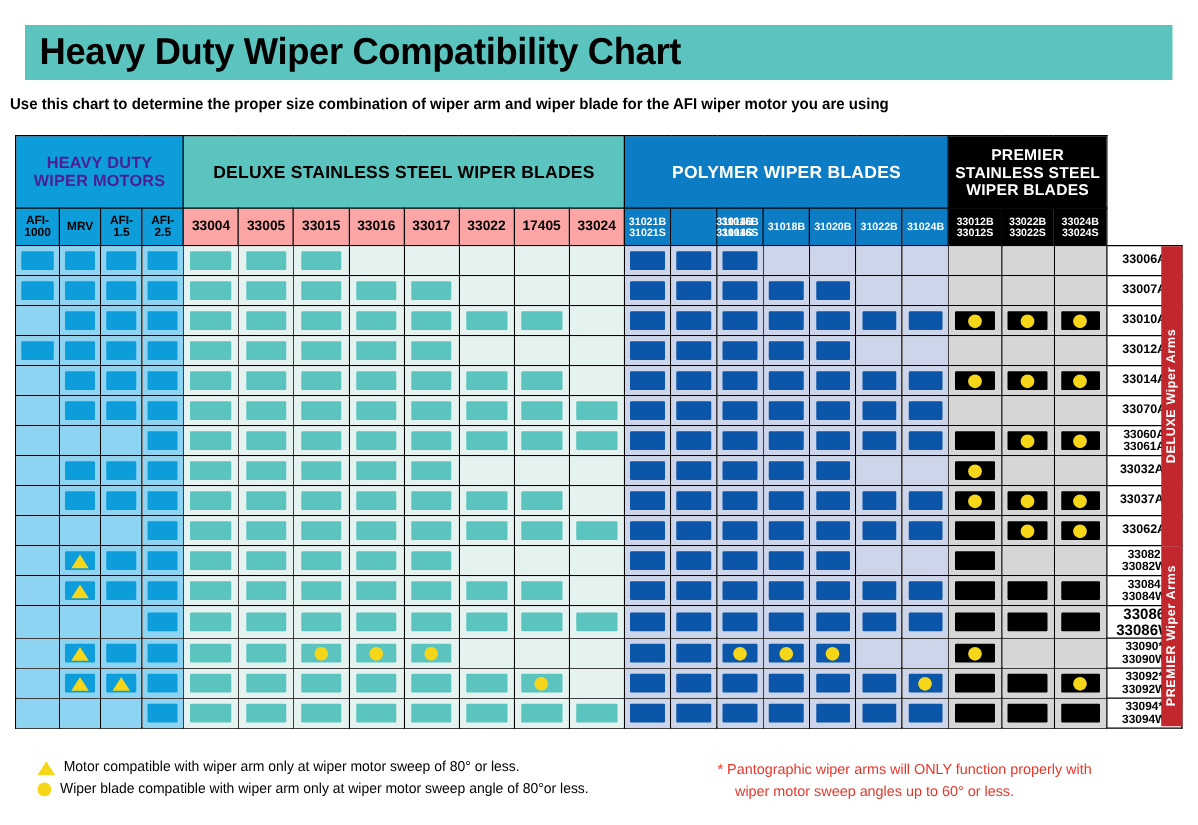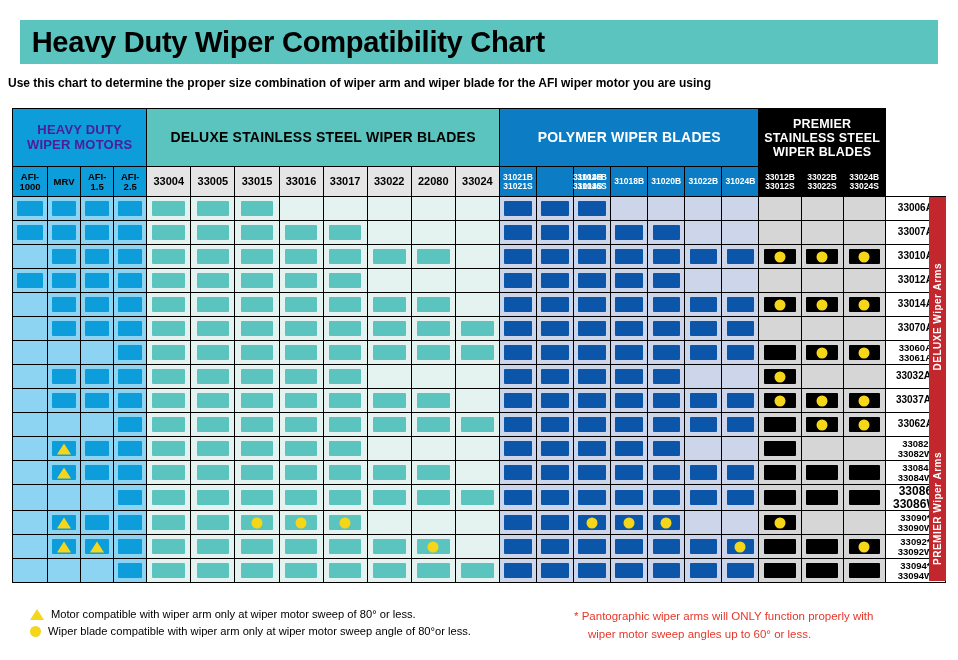--- a/index.html
+++ b/index.html
@@ -40,21 +40,21 @@
     line-height:1.12; letter-spacing:0.2px;
   }
   .grp-motors { background:#0d9ddb; color:#4c1d95; font-size:13px; }
   .grp-deluxe { background:#5bc4bf; color:#000; font-size:14px; }
   .grp-poly   { background:#0c7dc4; color:#ffffff; font-size:14px; }
   .grp-prem   { background:#000000; color:#ffffff; font-size:12.5px; }
 
   
   .sub { text-align:center; font-weight:bold; vertical-align:middle; line-height:1.05; }
   .sub-motor { background:#0d9ddb; color:#000; font-size:9.5px; }
-  .sub-deluxe{ background:#e5e5e5; color:#000; font-size:11px; }
+  .sub-deluxe{ background:#fca5a5; color:#000; font-size:11px; }
   .sub-poly  { background:#0c7dc4; color:#fff; font-size:8.5px; }
   .sub-prem  { background:#000;    color:#fff; font-size:8.5px; }
   .sub-blank { background:#ffffff; border:none !important; }
 
   
   td.cell { height:24px; position:relative; vertical-align:middle; text-align:center; }
   td.c-motor  { background:#8dd4f2; }
   td.c-deluxe { background:#e4f2f0; }
   td.c-poly   { background:#ccd5ea; }
   td.c-prem   { background:#d6d6d6; }
@@ -163,21 +163,21 @@
             <th class="sub sub-motor" style="height: 30px;"><span>AFI-</span><br><span>1000</span></th>
             <th class="sub sub-motor" style="height: 30px;">MRV</th>
             <th class="sub sub-motor" style="height: 30px;"><span>AFI-</span><br><span>1.5</span></th>
             <th class="sub sub-motor" style="height: 30px;"><span>AFI-</span><br><span>2.5</span></th>
             <th class="sub sub-deluxe" style="height: 30px;">33004</th>
             <th class="sub sub-deluxe" style="height: 30px;">33005</th>
             <th class="sub sub-deluxe" style="height: 30px;">33015</th>
             <th class="sub sub-deluxe" style="height: 30px;">33016</th>
             <th class="sub sub-deluxe" style="height: 30px;">33017</th>
             <th class="sub sub-deluxe" style="height: 19px;">33022</th>
-            <th class="sub sub-deluxe" style="height: 30px;">22080</th>
+            <th class="sub sub-deluxe" style="height: 30px;">17405</th>
             <th class="sub sub-deluxe" style="height: 30px;">33024</th>
             <th class="sub sub-poly" style="height: 30px;"><span>31021B</span><br><span>31021S</span></th>
             <th class="sub sub-poly" style="height: 16px; padding-left: 36px;"><span>31014B</span><br><span>31014S</span></th>
             <th class="sub sub-poly" style="height: 30px;"><span>31016B</span><br><span>31016S</span></th>
             <th class="sub sub-poly" style="height: 30px;">31018B</th>
             <th class="sub sub-poly" style="height: 20px;">31020B</th>
             <th class="sub sub-poly" style="height: 30px;">31022B</th>
             <th class="sub sub-poly" style="height: 30px;">31024B</th>
             <th class="sub sub-prem" style="height: 30px;"><span>33012B</span><br><span>33012S</span></th>
             <th class="sub sub-prem" style="height: 30px;"><span>33022B</span><br><span>33022S</span></th>

